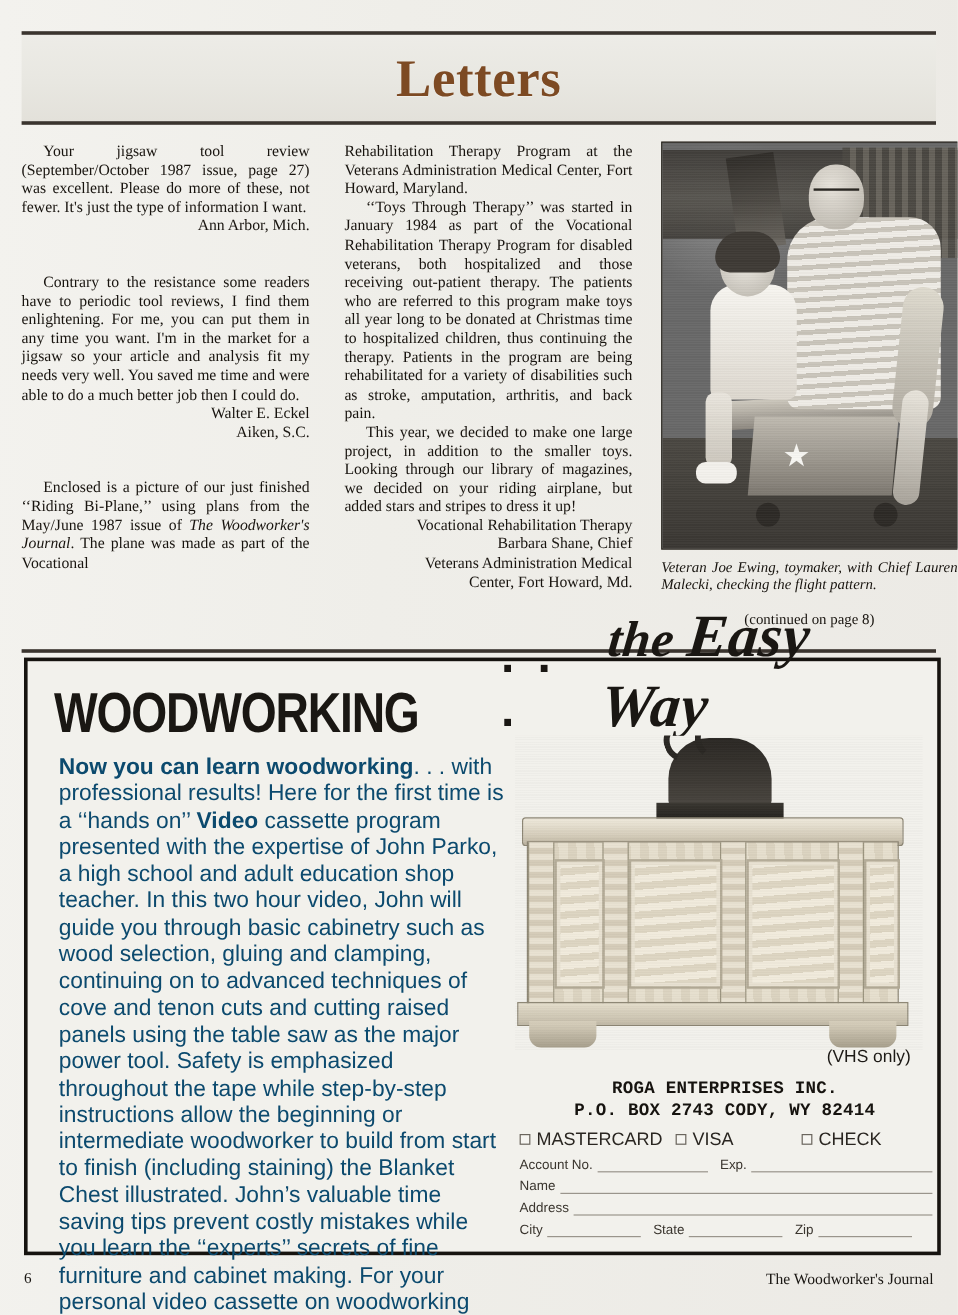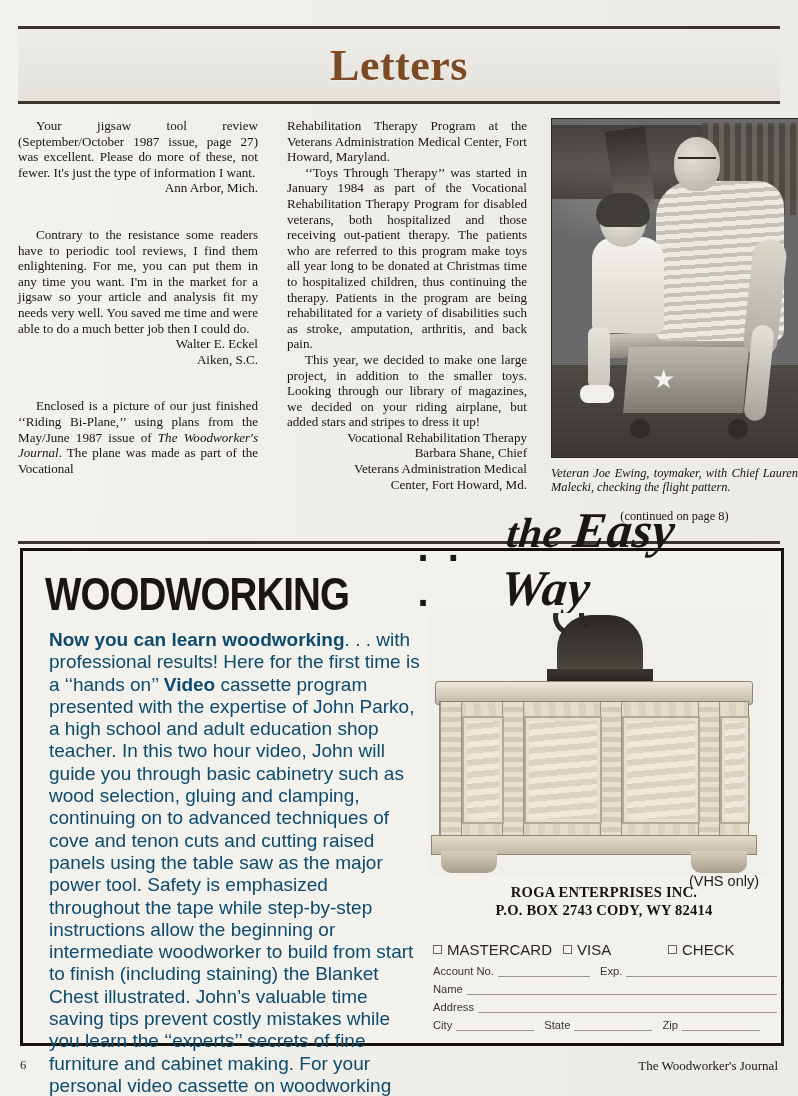--- a/index.html
+++ b/index.html
@@ -107,22 +107,22 @@
     position:absolute;left:406px;top:62px;width:340px;height:262px;
     overflow:hidden;
   }
   .vhs{
     position:absolute;right:22px;top:322px;
     font-family:"Liberation Sans", sans-serif;
     font-size:14.5px;color:#1d1a16;
   }
 
   .company{
-    position:absolute;left:406px;top:332px;width:350px;text-align:center;
-    font-family:Liberation Serif, serif;
+    position:absolute;left:406px;top:348px;width:350px;text-align:center;
+    font-family:Liberation Mono, monospace;
     font-weight:bold;font-size:14.6px;line-height:18px;color:#16130f;
     letter-spacing:.2px;
   }
   .paychecks{
     position:absolute;left:410px;top:390px;width:340px;
     font-family:"Liberation Sans", sans-serif;
     font-size:15px;color:#2a2621;
     display:flex;
   }
   .paychecks .opt{display:flex;align-items:center;}

